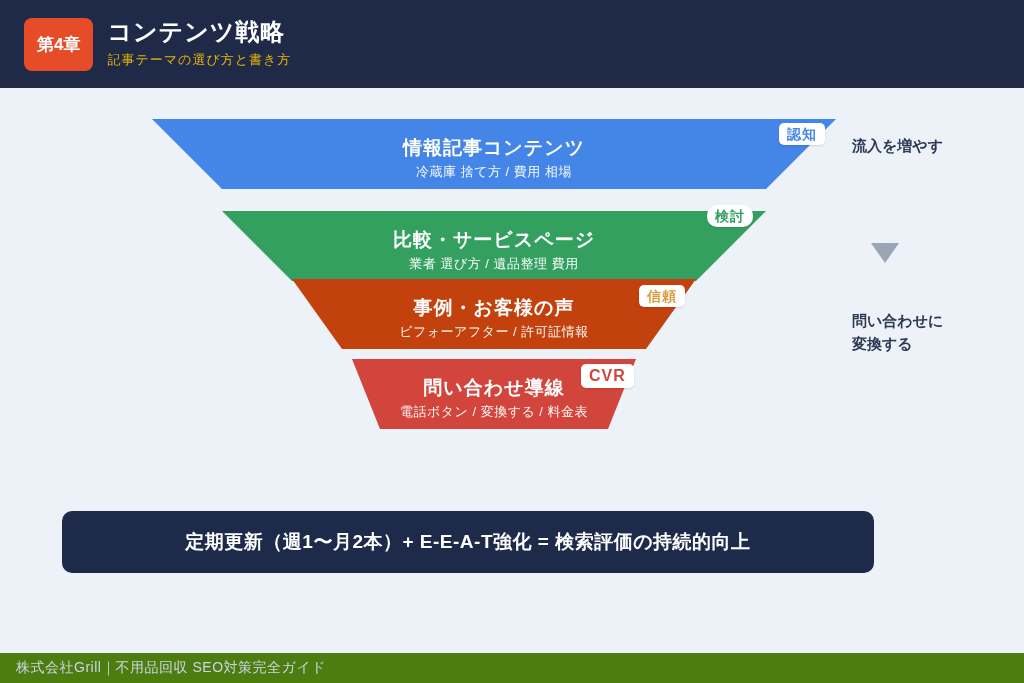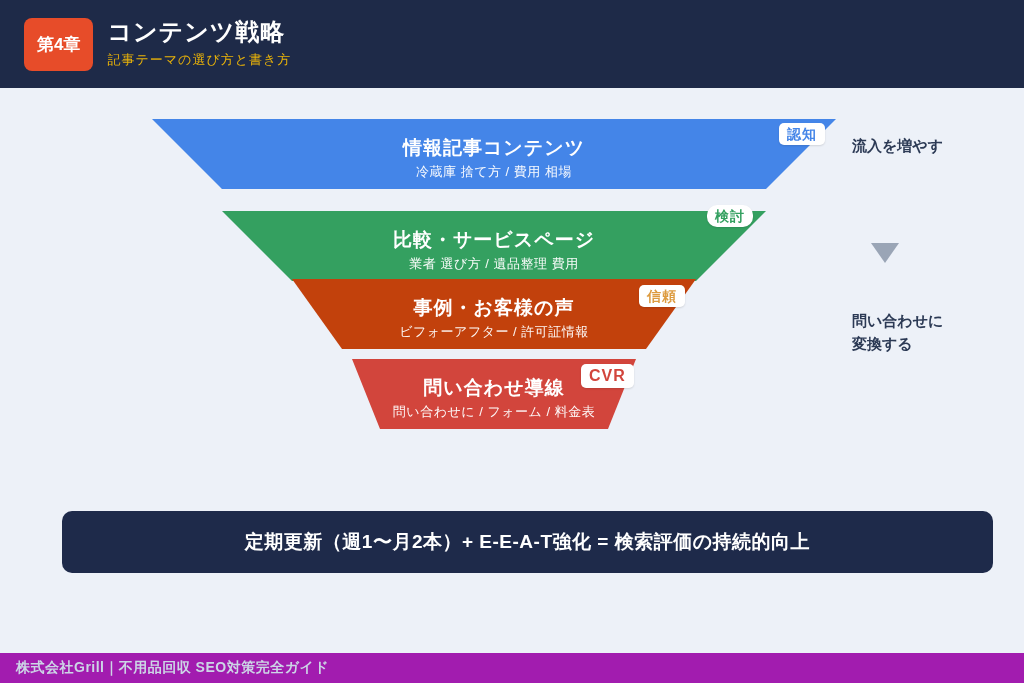--- a/index.html
+++ b/index.html
@@ -46,28 +46,28 @@
   .anno{position:absolute;color:#2c3a55;font-weight:700;font-size:15px;line-height:1.55;white-space:pre-line;}
   .anno-top{left:852px;top:134px;}
   .anno-bottom{left:852px;top:309px;}
   .down-triangle{
     position:absolute;left:871px;top:243px;width:0;height:0;
     border-left:14px solid transparent;border-right:14px solid transparent;
     border-top:20px solid #9aa5b6;
   }
   
   .summary{
-    position:absolute;left:62px;top:511px;width:931px;height:62px;
+    position:absolute;left:62px;top:511px;width:812px;height:62px;
     background:#1e2a4a;border-radius:10px;display:flex;align-items:center;justify-content:center;
   }
   .summary-text{color:#ffffff;font-weight:800;font-size:19px;letter-spacing:.5px;}
   
   .footer{
     position:absolute;left:0;top:653px;width:1024px;height:30px;
-    background:#a21caf;display:flex;align-items:center;box-sizing:border-box;padding-left:16px;font-weight:bold;
+    background:#4d7c0f;display:flex;align-items:center;box-sizing:border-box;padding-left:16px;
   }
   .footer-text{color:#ccd5e6;font-size:14px;letter-spacing:.5px;}
 </style>
 </head>
 <body>
 
 <div class="header">
   <div class="chapter-badge">第4章</div>
   <div class="header-text">
     <div class="header-title">コンテンツ戦略</div>
@@ -82,21 +82,21 @@
 <div class="level l2" style="background: rgb(52, 160, 96);">
   <div class="level-title">比較・サービスページ</div>
   <div class="level-subtitle">業者 選び方 / 遺品整理 費用</div>
 </div>
 <div class="level l3" style="background: #c2410c;">
   <div class="level-title">事例・お客様の声</div>
   <div class="level-subtitle">ビフォーアフター / 許可証情報</div>
 </div>
 <div class="level l4" style="background: rgb(210, 69, 60);">
   <div class="level-title">問い合わせ導線</div>
-  <div class="level-subtitle">問い合わせに / フォーム / 料金表</div>
+  <div class="level-subtitle">電話ボタン / 変換する / 料金表</div>
 </div>
 
 <div class="stage-badge b1" style="color: rgb(68, 133, 232);">認知</div>
 <div class="stage-badge b2" style="color: rgb(52, 160, 96); border-radius: 10px;">検討</div>
 <div class="stage-badge b3" style="color: rgb(221, 155, 63);">信頼</div>
 <div class="stage-badge b4" style="color: rgb(210, 69, 60);">CVR</div>
 
 <div class="anno anno-top">流入を増やす</div>
 <div class="down-triangle"></div>
 <div class="anno anno-bottom">問い合わせに

